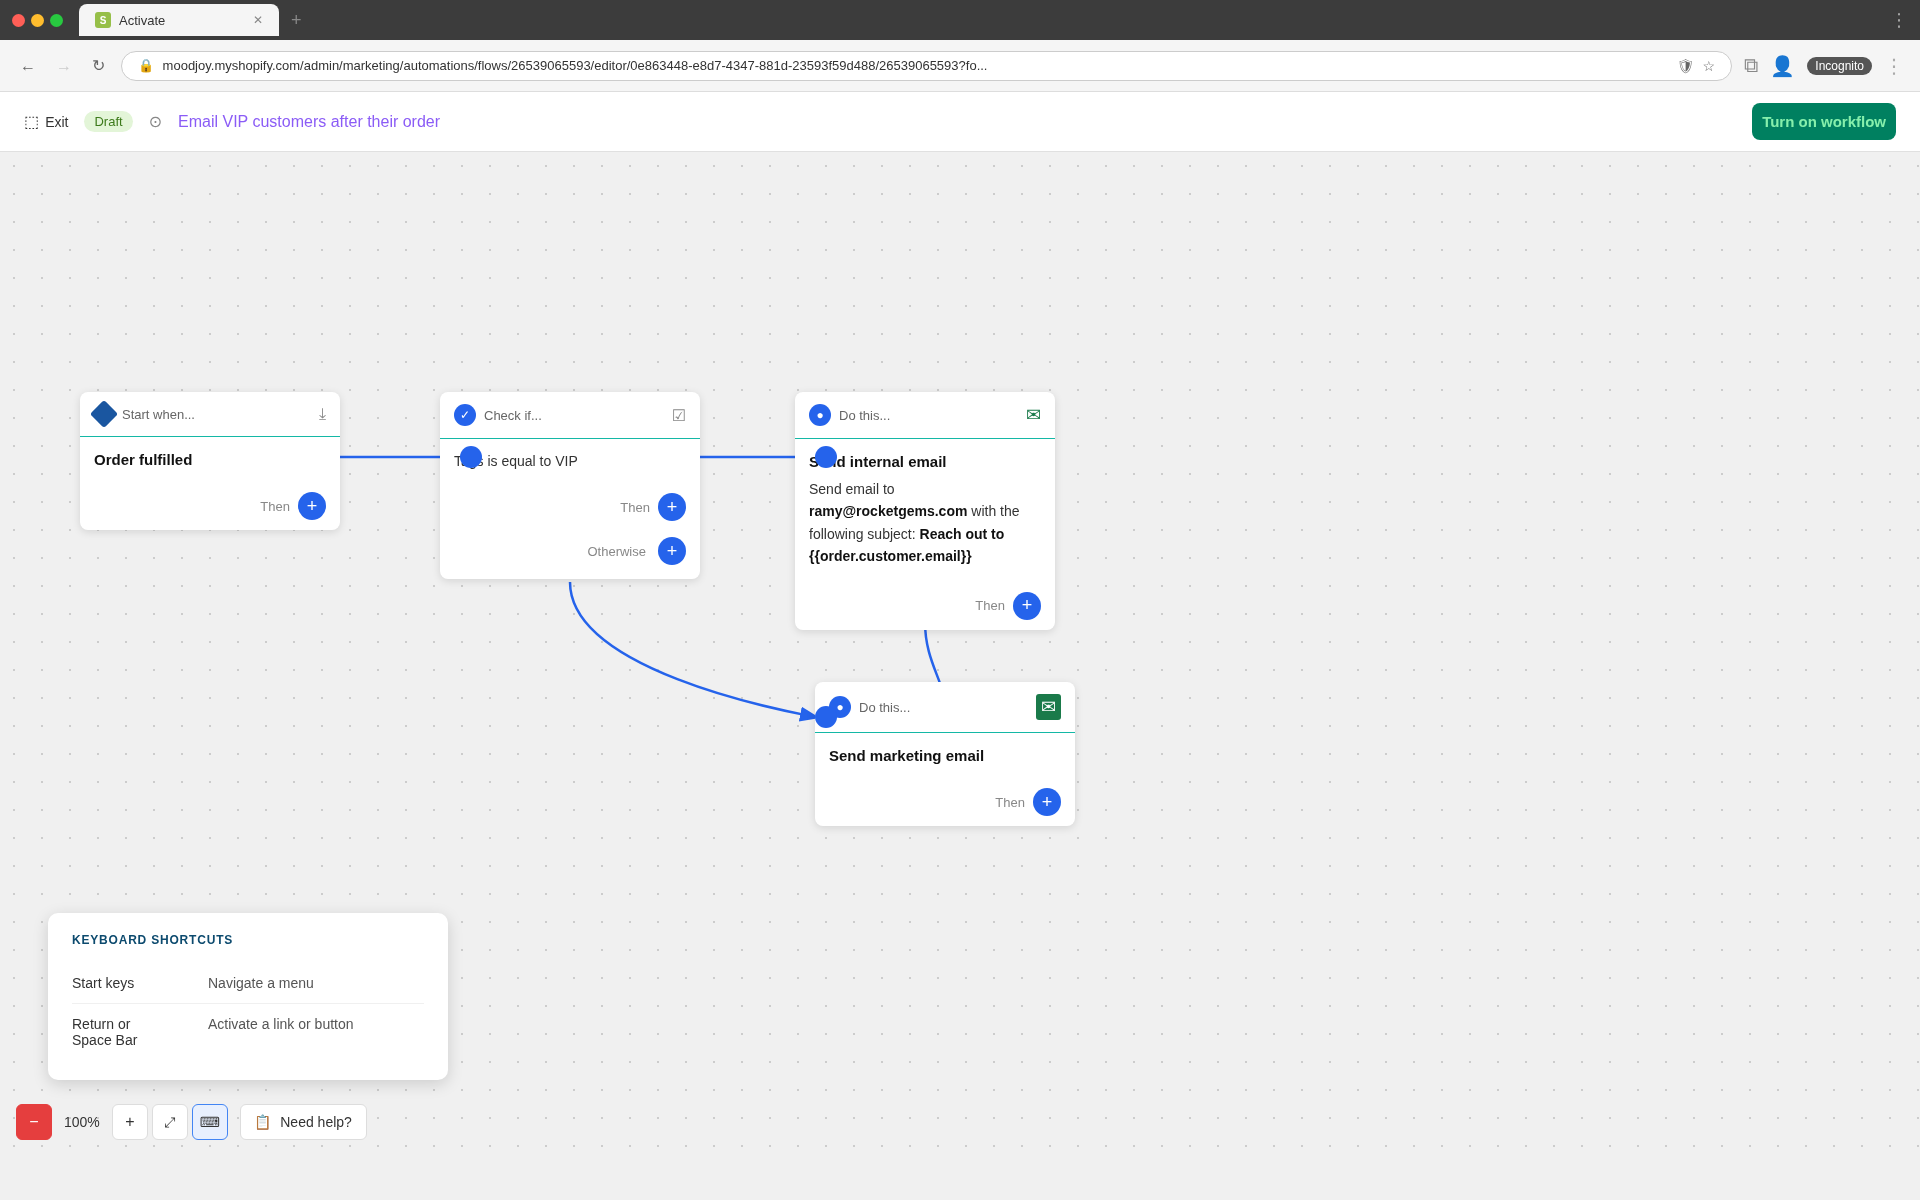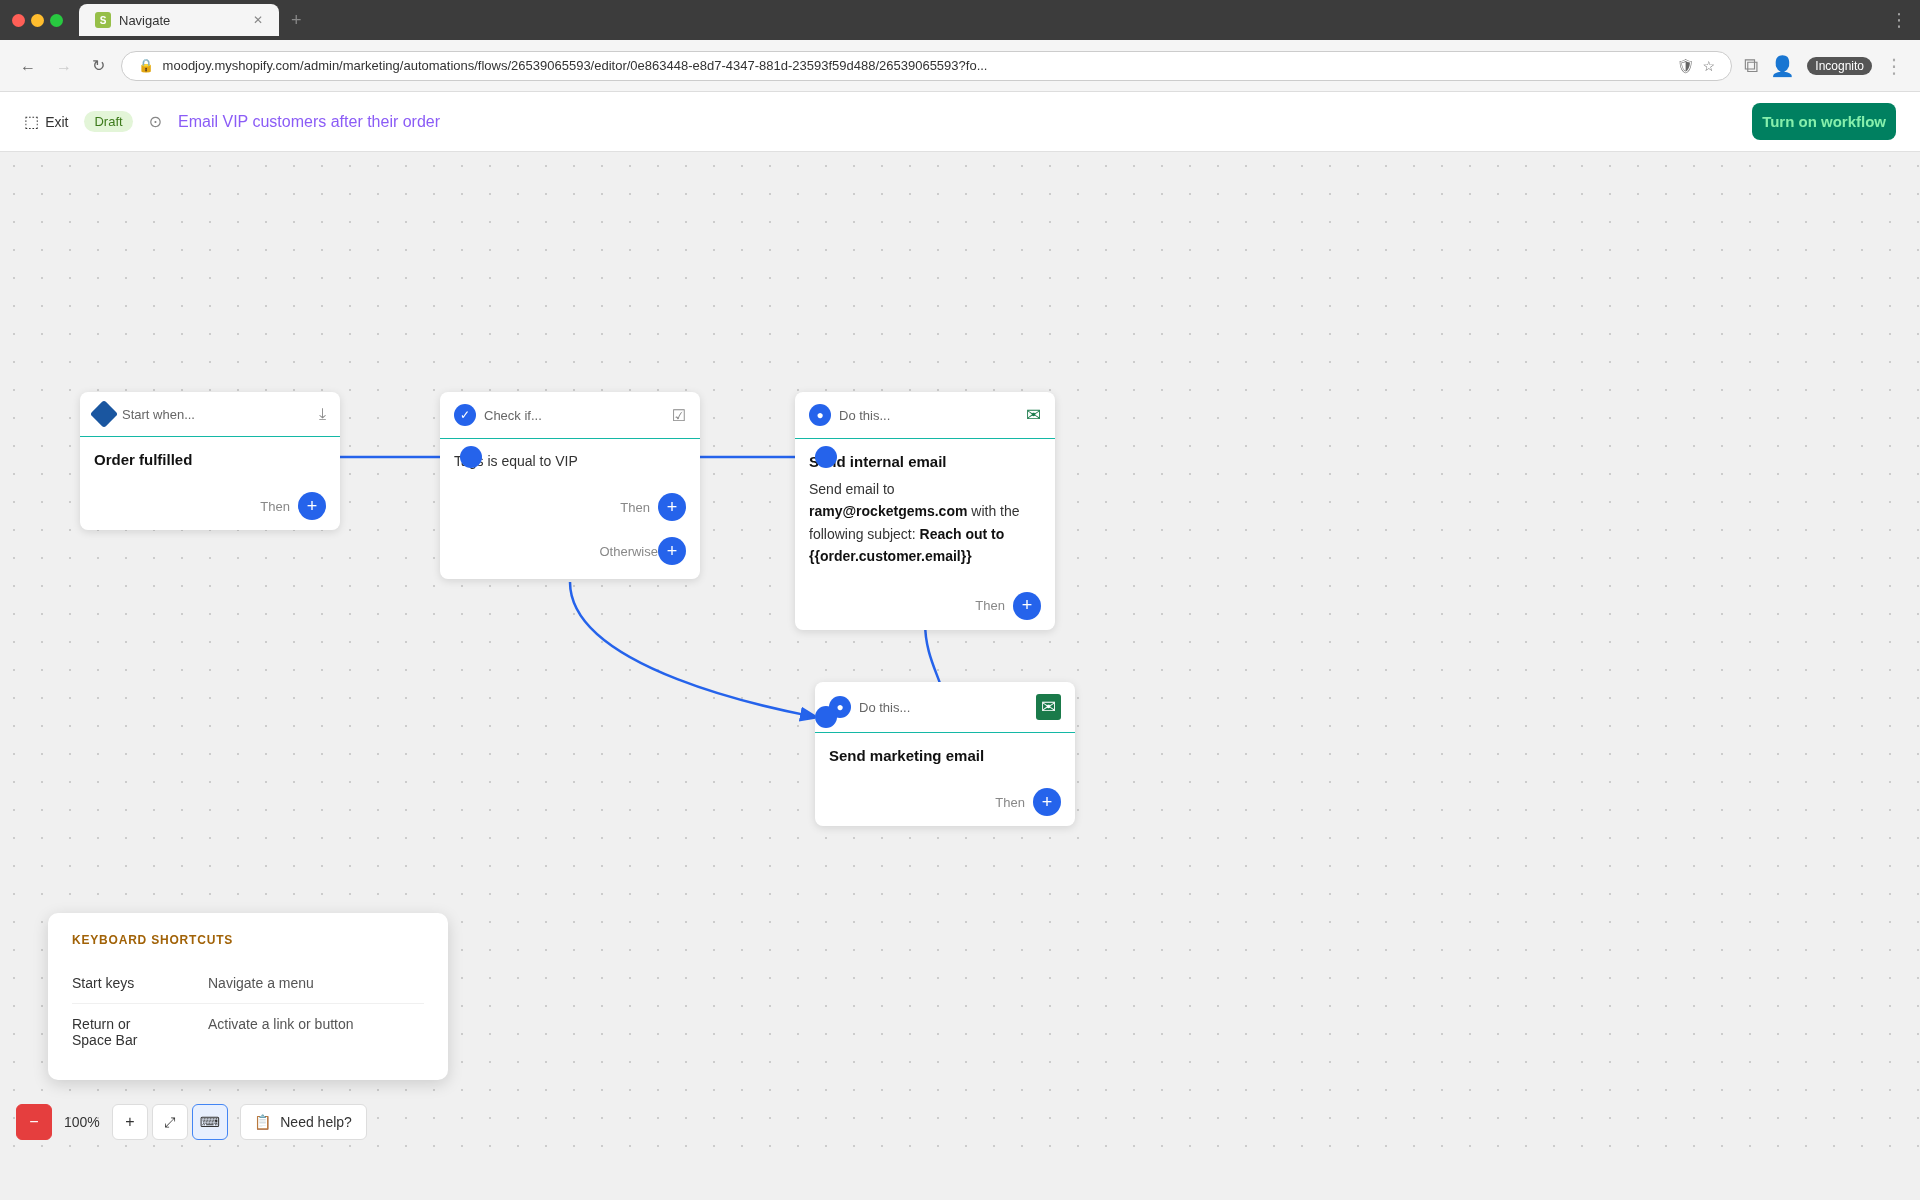--- a/index.html
+++ b/index.html
@@ -56,21 +56,21 @@
     
     .node-do1 { left: 795px; top: 240px; width: 260px; }
     
     .node-do2 { left: 815px; top: 530px; width: 260px; }
 
     
     .connections-svg { position: absolute; top: 0; left: 0; width: 100%; height: 100%; pointer-events: none; }
 
     
     .shortcuts-panel { position: absolute; bottom: 68px; left: 48px; width: 400px; background: white; border-radius: 10px; box-shadow: 0 4px 16px rgba(0,0,0,0.15); padding: 20px 24px; }
-    .shortcuts-title { font-size: 12px; font-weight: 700; color: #a16207; letter-spacing: 0.8px; margin-bottom: 16px; text-transform: uppercase; }
+    .shortcuts-title { font-size: 12px; font-weight: 700; color: #0c4a6e; letter-spacing: 0.8px; margin-bottom: 16px; text-transform: uppercase; }
     .shortcut-item { display: flex; align-items: flex-start; padding: 12px 0; border-bottom: 1px solid #f0f0f0; gap: 16px; }
     .shortcut-item:last-child { border-bottom: none; }
     .shortcut-key { font-size: 14px; color: #333; font-weight: 500; min-width: 120px; }
     .shortcut-desc { font-size: 14px; color: #555; }
 
     
     .bottom-toolbar { position: absolute; bottom: 0; left: 0; right: 0; height: 52px; display: flex; align-items: center; padding: 0 16px; gap: 4px; }
     .toolbar-btn { background: white; border: 1px solid #ddd; border-radius: 6px; width: 36px; height: 36px; display: flex; align-items: center; justify-content: center; cursor: pointer; font-size: 16px; color: #333; }
     .toolbar-btn-red { background: #e53e3e; color: white; border-color: #e53e3e; }
     .zoom-pct { font-size: 14px; color: #333; padding: 0 8px; }
@@ -85,21 +85,21 @@
 <body>
 
 <div class="browser-chrome">
   <div class="browser-dots">
     <div class="dot dot-red"></div>
     <div class="dot dot-yellow"></div>
     <div class="dot dot-green"></div>
   </div>
   <div class="browser-tab">
     <div class="tab-favicon">S</div>
-    <span class="tab-title">Navigate</span>
+    <span class="tab-title">Activate</span>
     <span class="tab-close">✕</span>
   </div>
   <span class="tab-new">+</span>
   <span style="margin-left:auto; color:#aaa; font-size:18px;">⋮</span>
 </div>
 
 <div class="address-bar">
   <button class="nav-btn">←</button>
   <button class="nav-btn" style="color:#ccc;">→</button>
   <button class="nav-btn">↻</button>
@@ -167,21 +167,21 @@
       <span class="node-title">Check if...</span>
       <span style="color:#888;font-size:16px;">☑</span>
     </div>
     <div class="node-content">
       <div class="node-content-sub">Tags is equal to VIP</div>
     </div>
     <div style="display:flex;align-items:center;justify-content:flex-end;padding:10px 14px;gap:8px;">
       <span class="then-label">Then</span>
       <button class="plus-btn">+</button>
     </div>
-    <div style="display:flex;align-items:center;justify-content:flex-end;padding:6px 14px 14px;gap:0;">
+    <div style="display:flex;align-items:center;justify-content:flex-end;padding:6px 14px 14px;gap:12px;">
       <span class="then-label">Otherwise</span>
       <button class="plus-btn">+</button>
     </div>
   </div>
 
   <div class="node node-do1">
     <div class="node-header">
       <div style="width:22px;height:22px;background:#2563eb;border-radius:50%;display:flex;align-items:center;justify-content:center;color:white;font-size:12px;">●</div>
       <span class="node-title">Do this...</span>
       <span style="color:#1a7a4a;font-size:18px;">✉</span>

